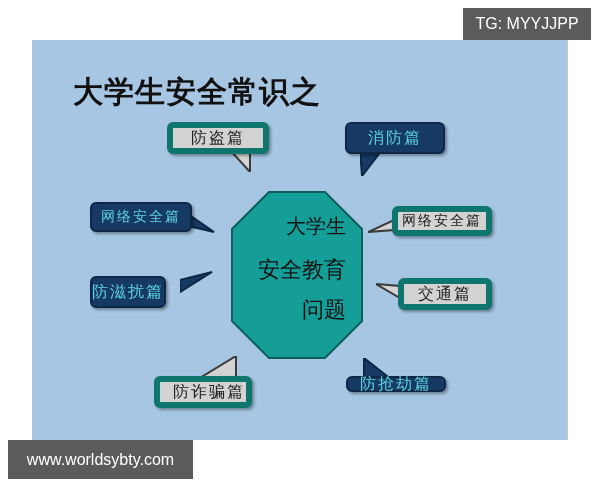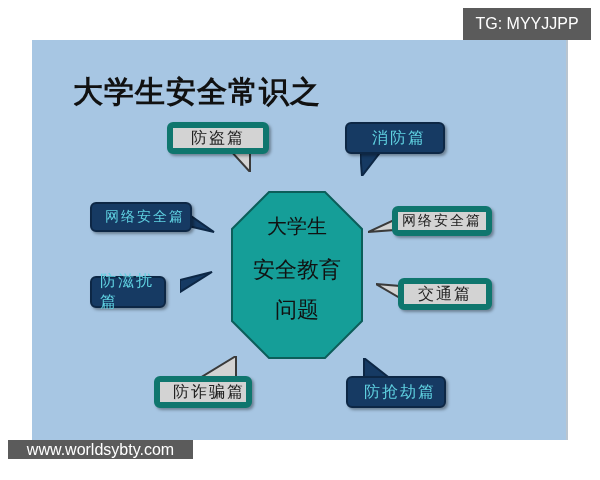--- a/index.html
+++ b/index.html
@@ -1,24 +1,24 @@
 <!DOCTYPE html>
 <html><head>
 <meta charset="utf-8">
 <style>
   html,body{margin:0;padding:0;background:#ffffff;}
   body{width:600px;height:480px;position:relative;overflow:hidden;font-family:"DejaVu Serif",serif;}
   .panel{position:absolute;left:32px;top:40px;width:536px;height:400px;background:#a7c6e3;border-right:2px solid #b9c5d0;box-sizing:border-box;}
   .title{position:absolute;left:66px;top:72px;font-size:30px;font-weight:bold;color:#111;letter-spacing:1px;font-family:"DejaVu Serif",serif;margin-left:7px;}
   .bubble{position:absolute;height:32px;border-radius:6px;box-sizing:border-box;display:flex;align-items:center;justify-content:center;font-size:16px;letter-spacing:2px;}
   .bubble.light{background:#d3d3d3;border:6px solid #0f766e;color:#222;box-shadow:2px 2px 3px rgba(0,0,0,0.35);}
-  .bubble.dark{background:#163a63;border:2px solid #0d2745;color:#5fd0e0;box-shadow:2px 2px 3px rgba(0,0,0,0.35);padding-left:8px;}
+  .bubble.dark{background:#163a63;border:2px solid #0d2745;color:#5fd0e0;box-shadow:2px 2px 3px rgba(0,0,0,0.35);}
   .tail{position:absolute;width:0;height:0;}
   .octagon{position:absolute;left:231px;top:191px;width:132px;height:168px;}
-  .oct-text{position:absolute;left:231px;width:132px;text-align:center;color:#111;font-family:"DejaVu Sans",sans-serif;}
+  .oct-text{position:absolute;left:214px;width:132px;text-align:right;color:#111;font-family:"DejaVu Sans",sans-serif;}
   .wm{position:absolute;background:#5b5b5b;color:#ffffff;font-family:"Liberation Sans",sans-serif;font-size:16px;display:flex;align-items:center;justify-content:center;}
 </style>
 </head>
 <body>
 
 <div class="panel"></div>
 
 <div class="title">大学生安全常识之</div>
 
 <svg class="octagon" viewBox="0 0 132 168">
@@ -73,18 +73,18 @@
 <svg class="tail" style="left:200px;top:356px;width:40px;height:24px;">
     <polygon points="0,22 36,0 36,22" fill="#d3d3d3" stroke="#3a3a3a" stroke-width="2"></polygon>
   </svg>
 <div class="bubble light" style="left:154px;top:376px;width:98px;height:32px;padding-left:12px;">
     <span>防诈骗篇</span>
   </div>
 
 <svg class="tail" style="left:362px;top:358px;width:40px;height:24px;">
     <polygon points="2,0 2,22 30,22" fill="#163a63" stroke="#0d2745" stroke-width="2"></polygon>
   </svg>
-<div class="bubble dark" style="left:346px;top:376px;width:100px;height:32px;">
+<div class="bubble dark" style="left:346px;top:376px;width:100px;height:16px;">
     <span>防抢劫篇</span>
   </div>
 
 <div class="wm" style="left:463px;top:8px;width:128px;height:32px;">TG: MYYJJPP</div>
-<div class="wm" style="left:8px;top:440px;width:185px;height:19px;">www.worldsybty.com</div>
+<div class="wm" style="left:8px;top:440px;width:185px;height:39px;">www.worldsybty.com</div>
 
 </body></html>

